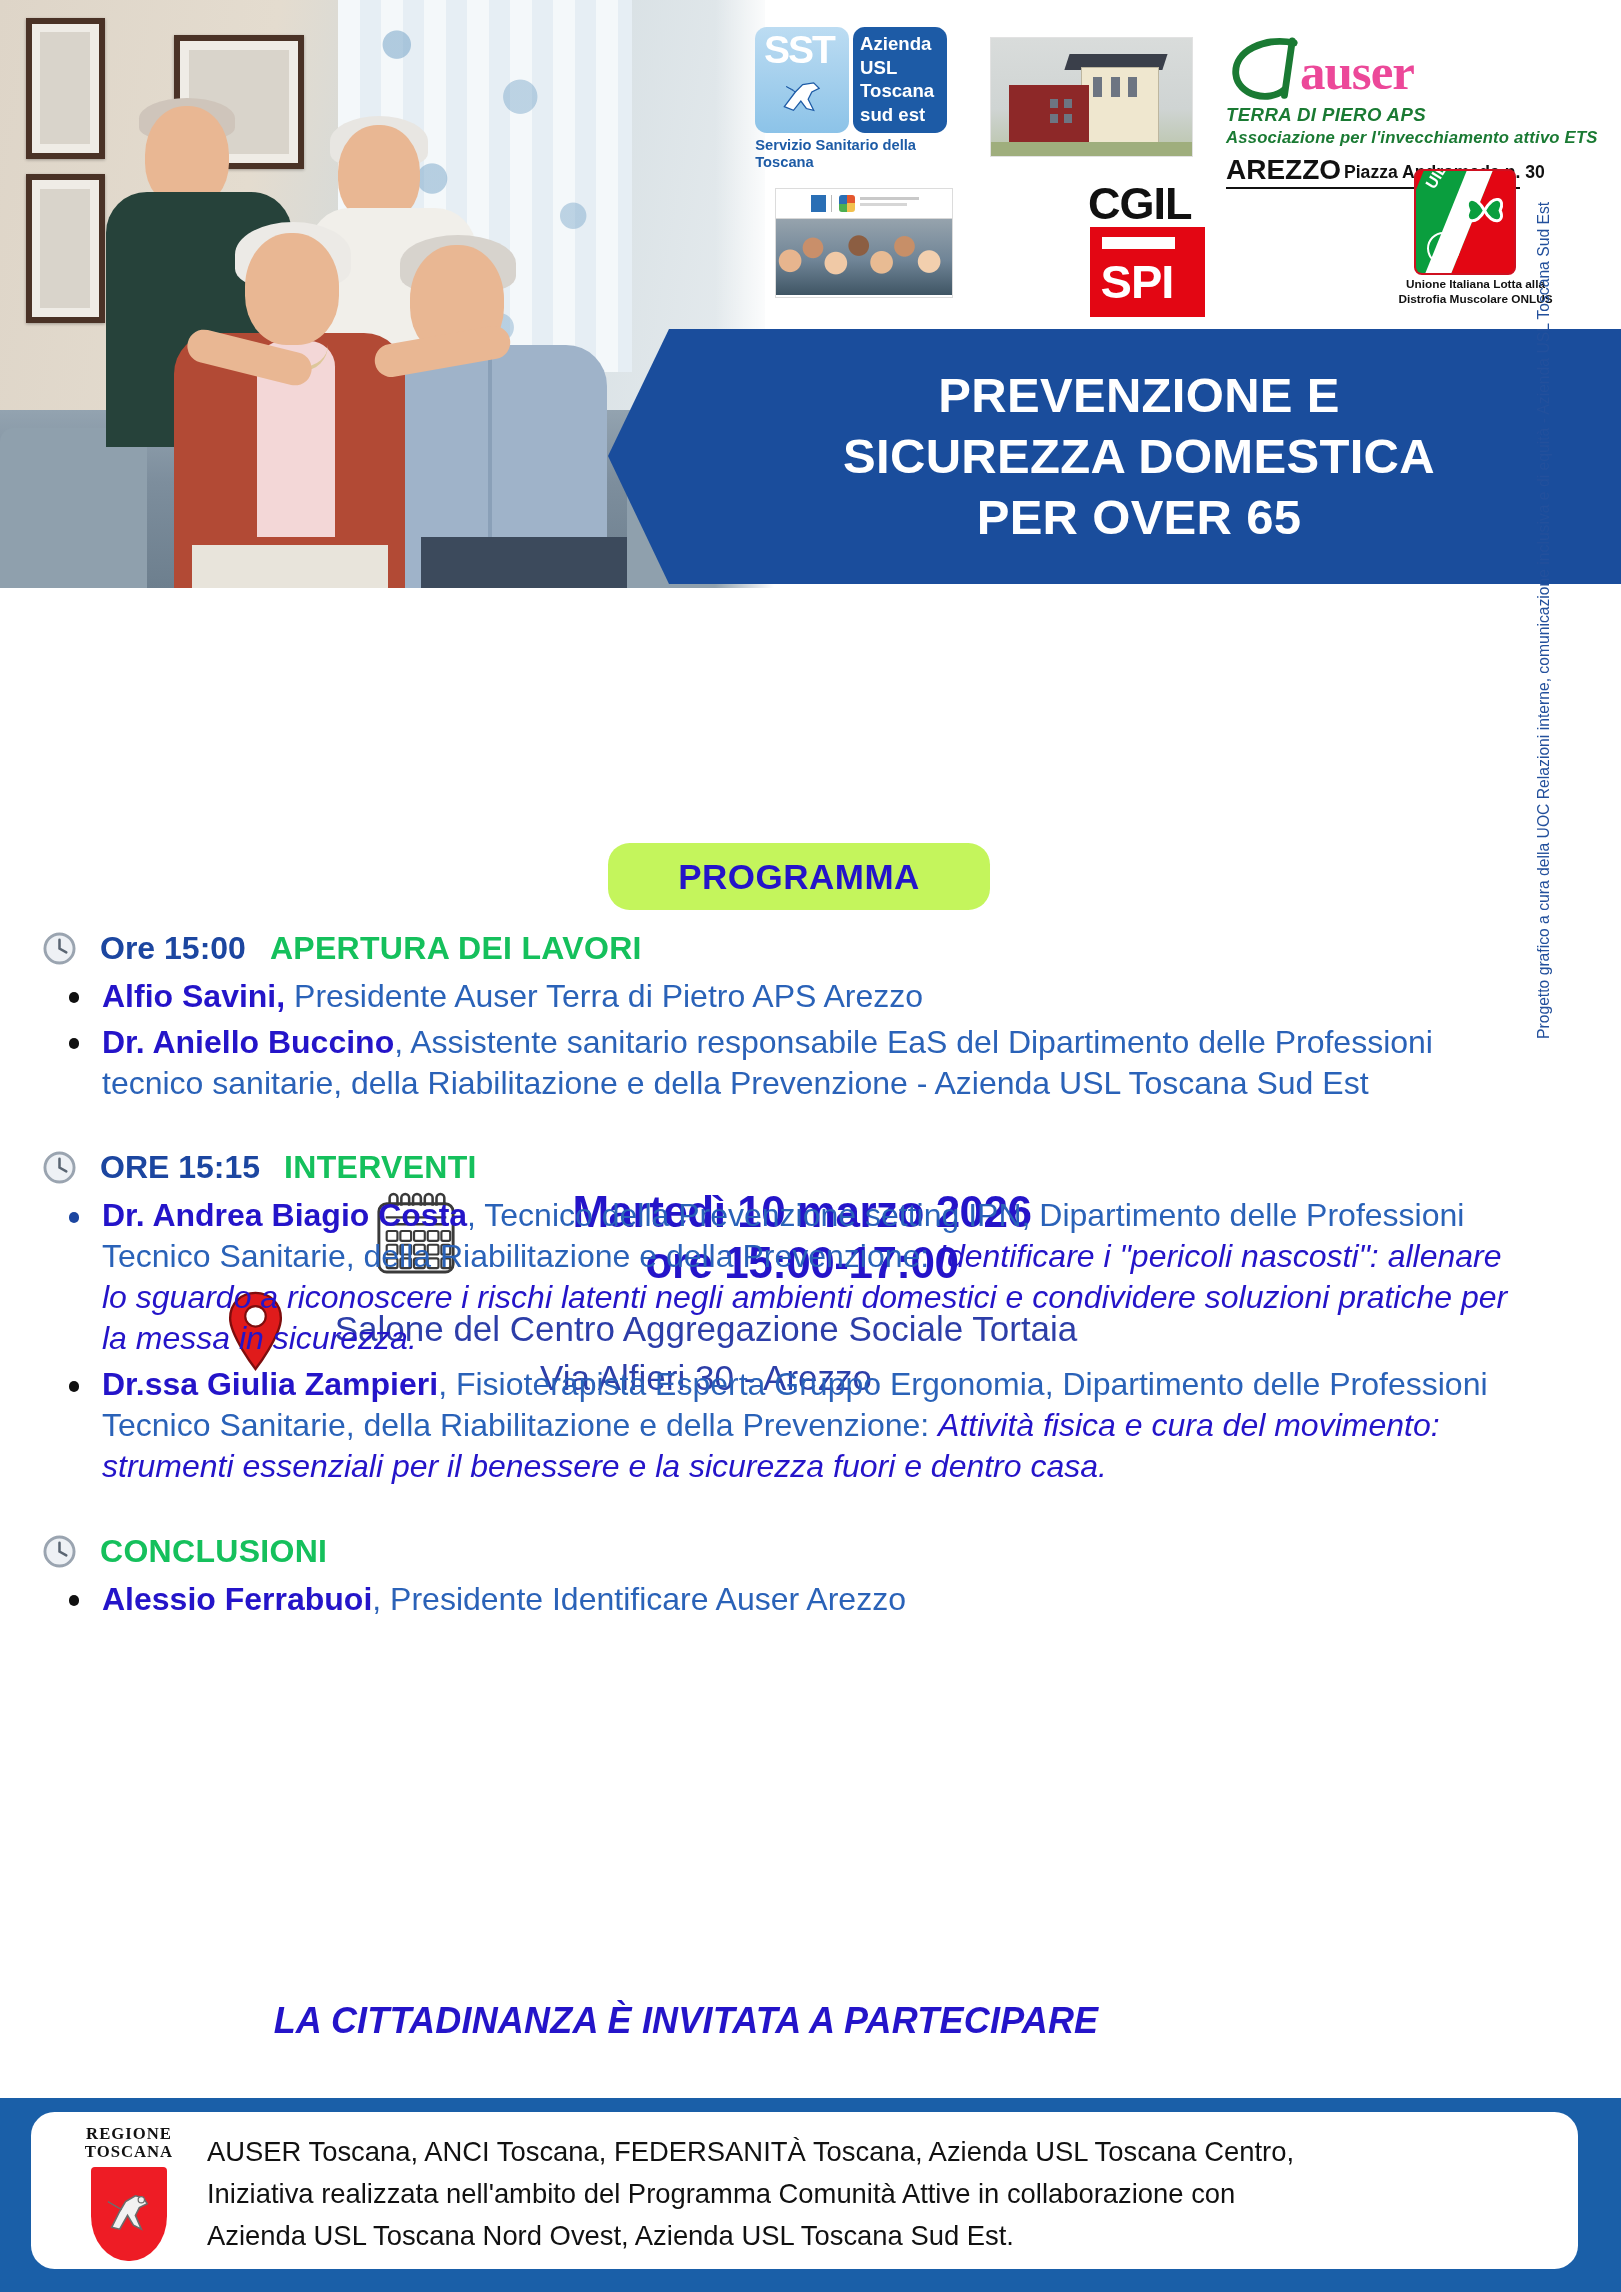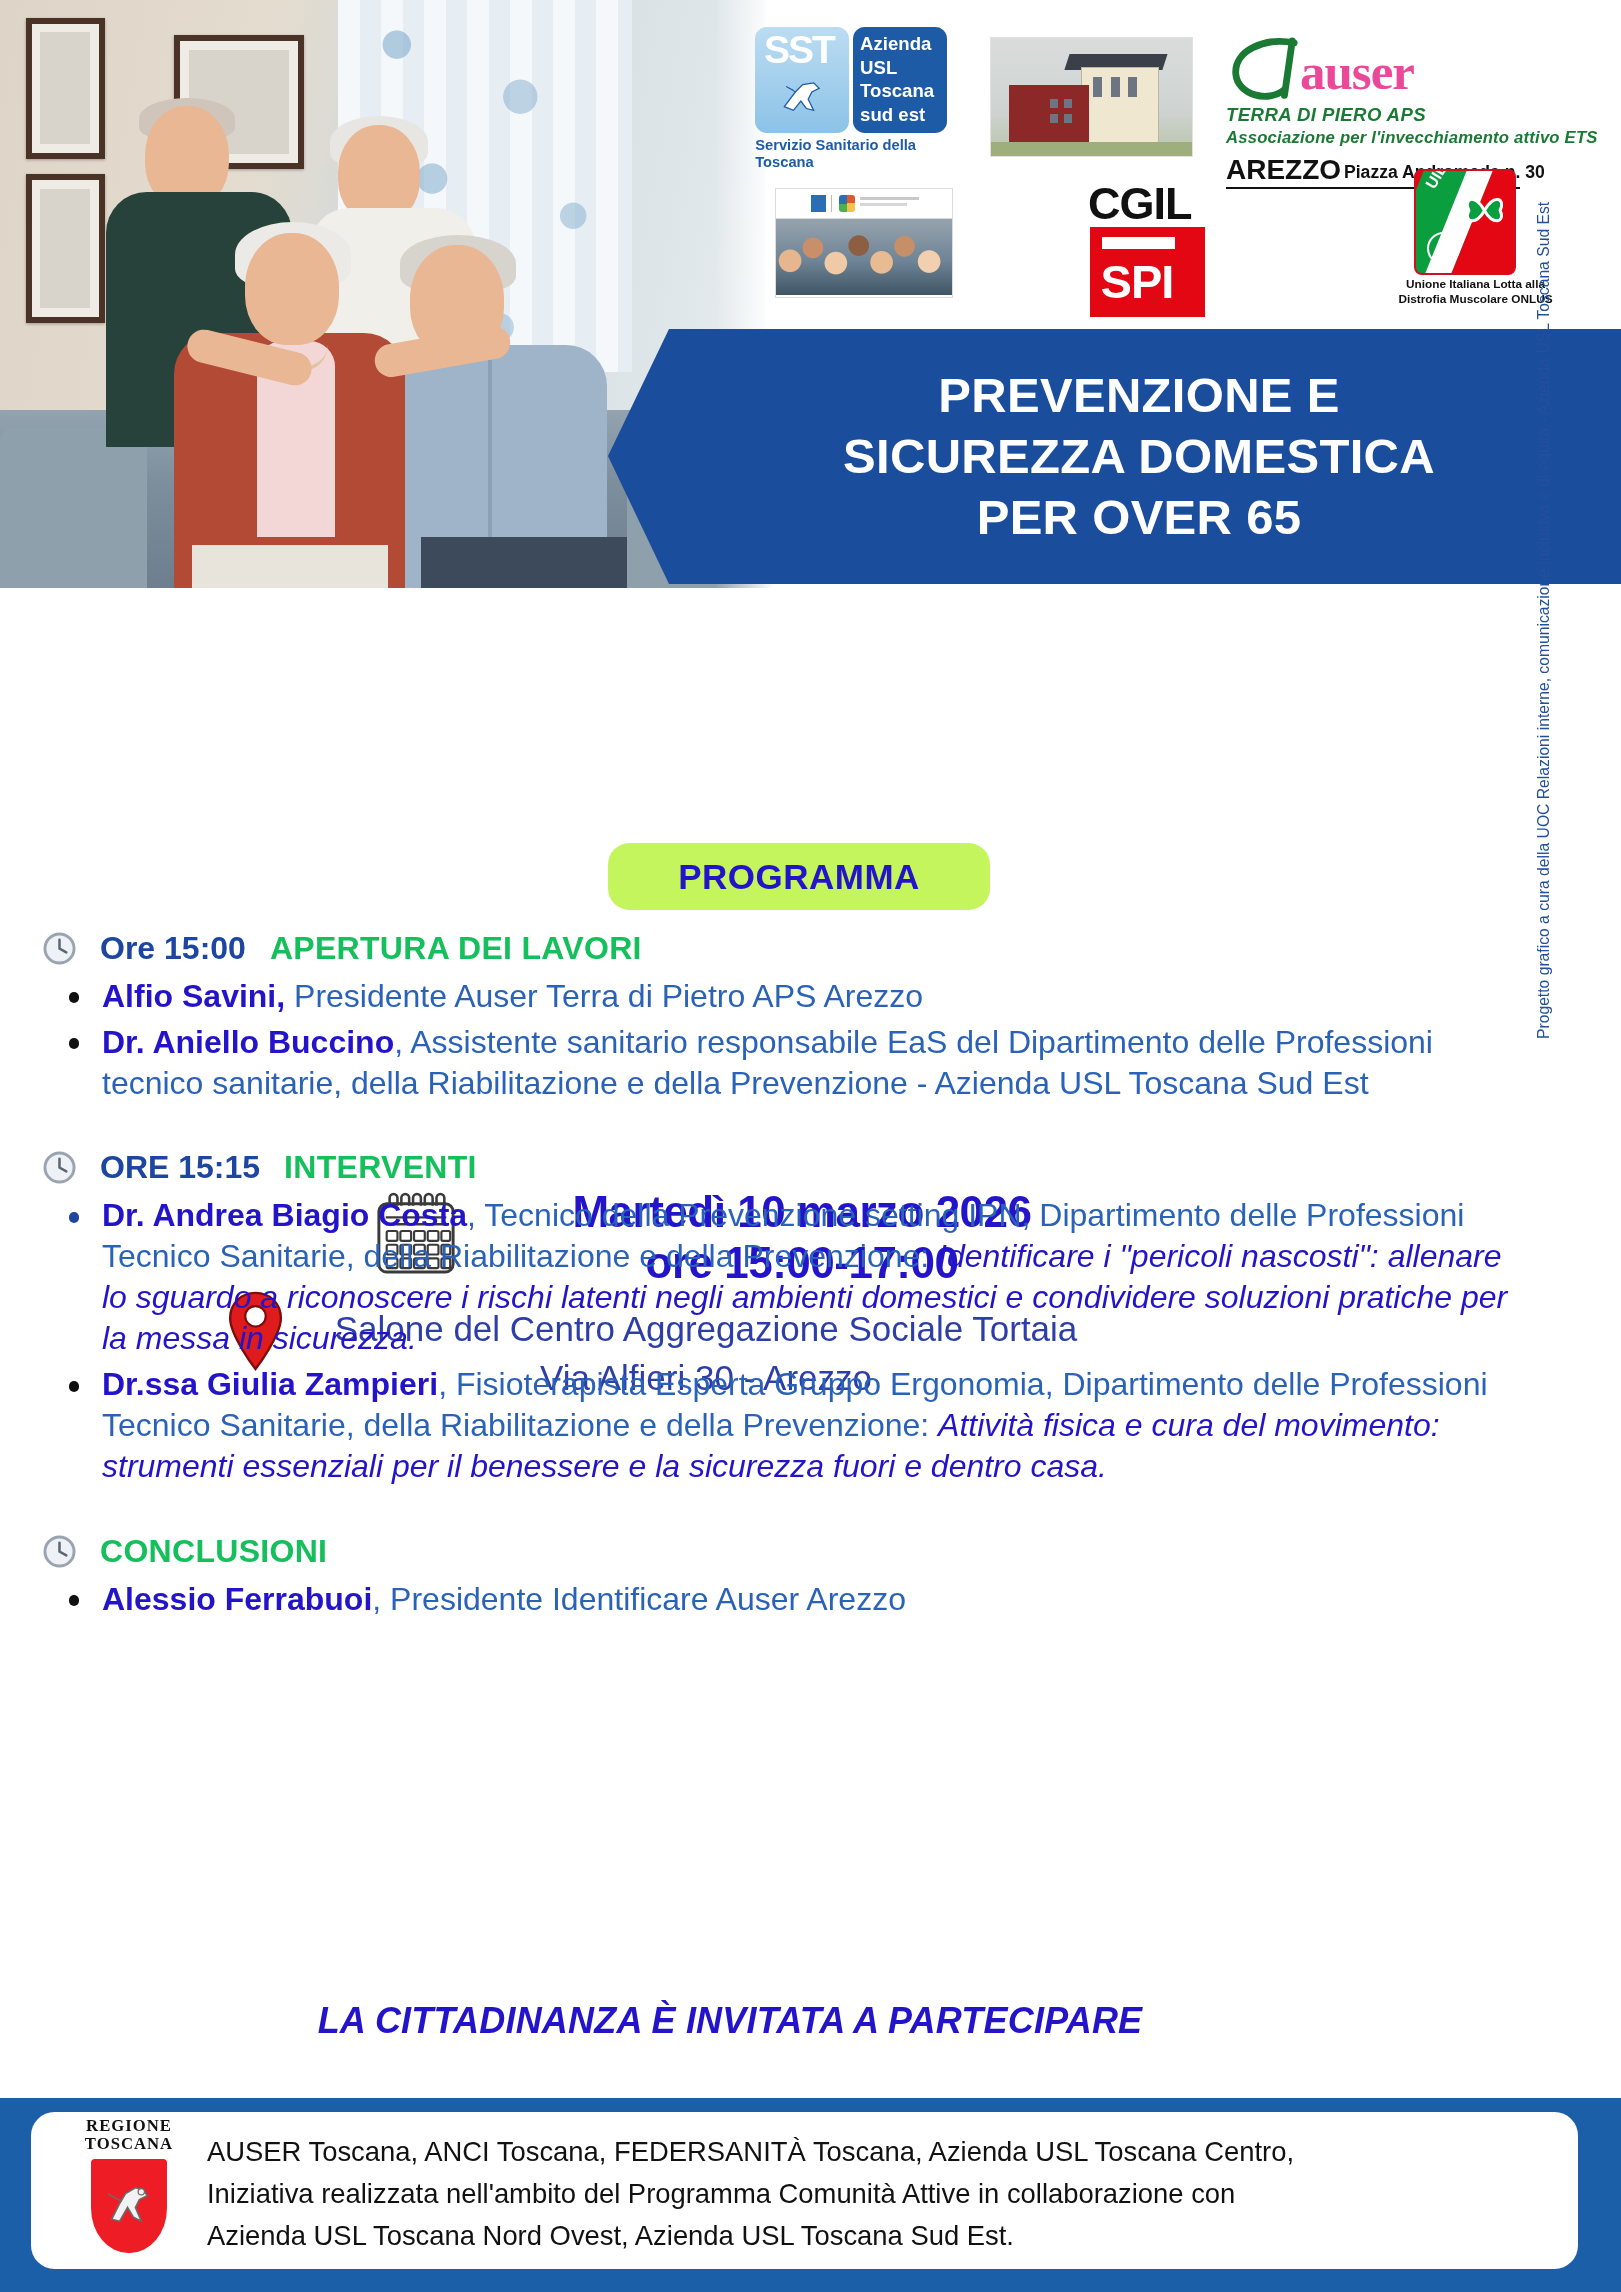--- a/index.html
+++ b/index.html
@@ -152,31 +152,31 @@
   ul.items{list-style:none;margin:0;padding:0;}
   ul.items li{position:relative;padding-left:59px;margin-bottom:4.9px;
     color:#2a62b8;font:400 32px/41px "Liberation Sans",sans-serif;}
   ul.items li:before{content:"";position:absolute;left:25.5px;top:16.7px;width:10.8px;height:10.8px;border-radius:50%;background:#101010;}
   ul.items li.bluedot:before{background:#1c46a0;}
   .nm{color:#2414c9;font-weight:900;}
   .it{font-style:italic;color:#2414c9;}
   .gap{height:37px;}
 
   .invite{position:absolute;left:0;top:2000px;width:1372px;text-align:center;
-    color:#2414c9;font:italic 900 36px/41px "Liberation Sans",sans-serif;letter-spacing:0.2px;padding-left:44px;}
+    color:#2414c9;font:italic 900 36px/41px "Liberation Sans",sans-serif;letter-spacing:0.2px;}
 
   
   .vcredit{position:absolute;left:1535px;top:1039px;width:980px;
     transform:rotate(-90deg);transform-origin:left top;
     color:#23509c;font:400 15.7px/17.6px "Liberation Sans",sans-serif;white-space:nowrap;}
 
   
   .footer{position:absolute;left:0;top:2098px;width:1621px;height:195px;background:#1a5fa8;}
   .foot-card{position:absolute;left:31px;top:13.7px;width:1547px;height:157px;background:#fff;border-radius:23.5px;}
-  .rt-logo{position:absolute;left:39px;top:5px;width:118px;height:137px;}
+  .rt-logo{position:absolute;left:39px;top:13px;width:118px;height:137px;}
   .rt-word{font:700 16.7px/18.6px "Liberation Serif",serif;color:#111;text-align:center;letter-spacing:1px;}
   .rt-shield{position:relative;margin:4.9px auto 0;width:76px;height:94px;background:#ee1c25;
     border-radius:3.9px 3.9px 37px 37px / 3.9px 3.9px 45px 45px;}
   .rt-peg{position:absolute;left:8.8px;top:13.7px;width:59px;height:61px;}
   .foot-txt{position:absolute;left:176px;top:19.6px;width:1333px;
     color:#111;font:400 27.4px/42px "Liberation Sans",sans-serif;}
 </style>
 </head>
 <body>
 

